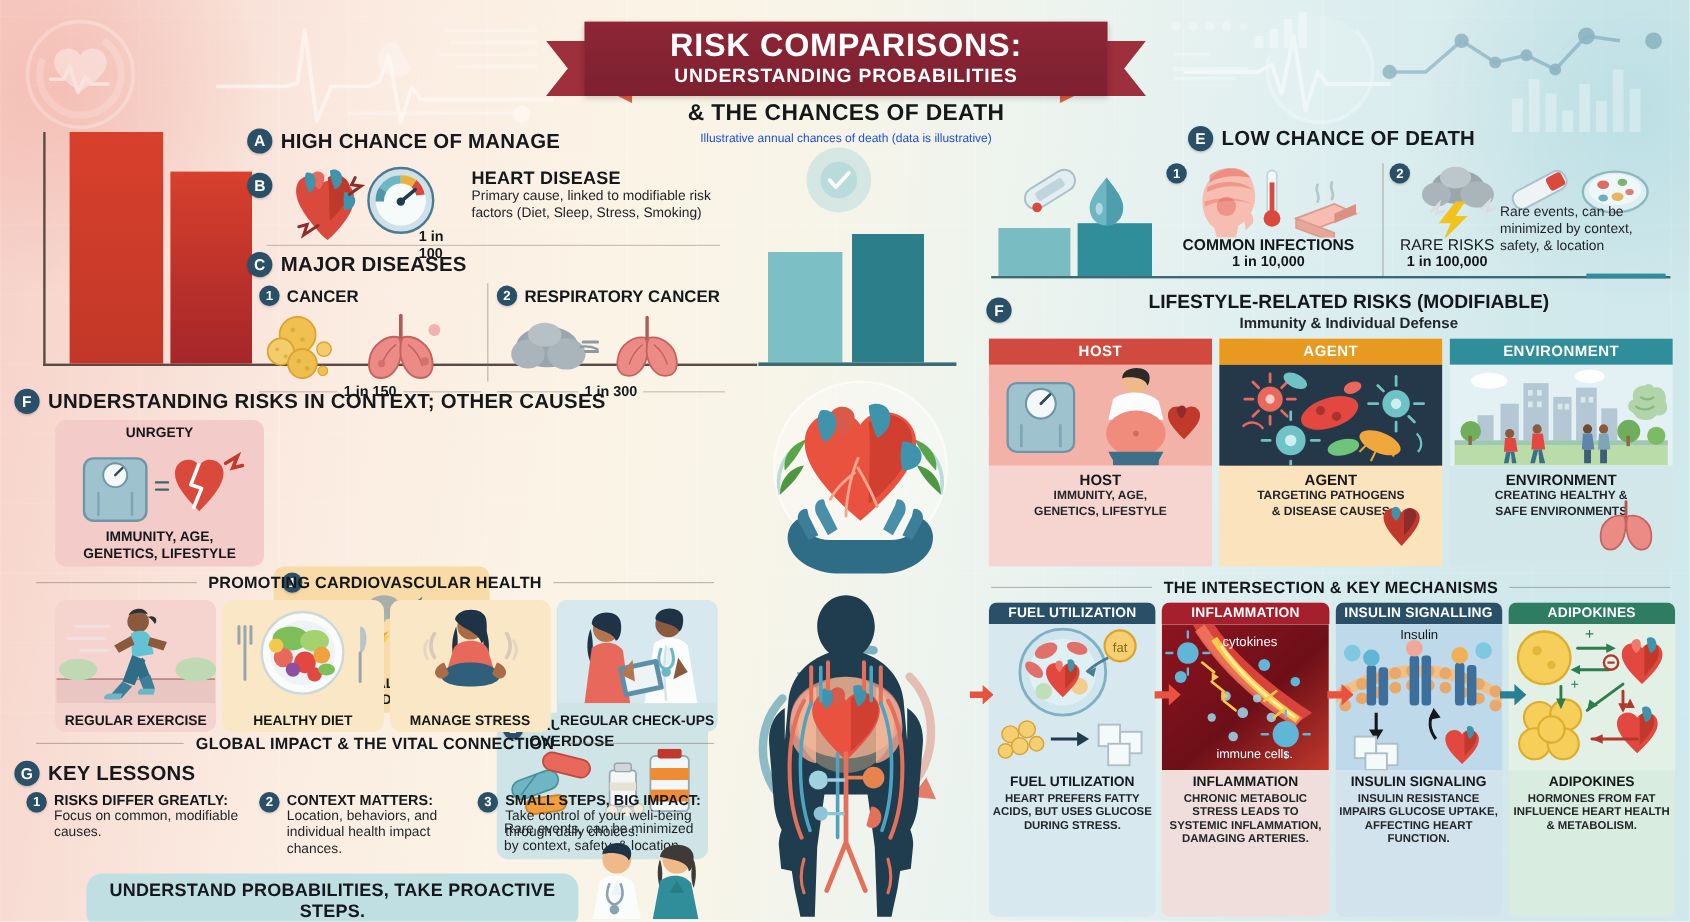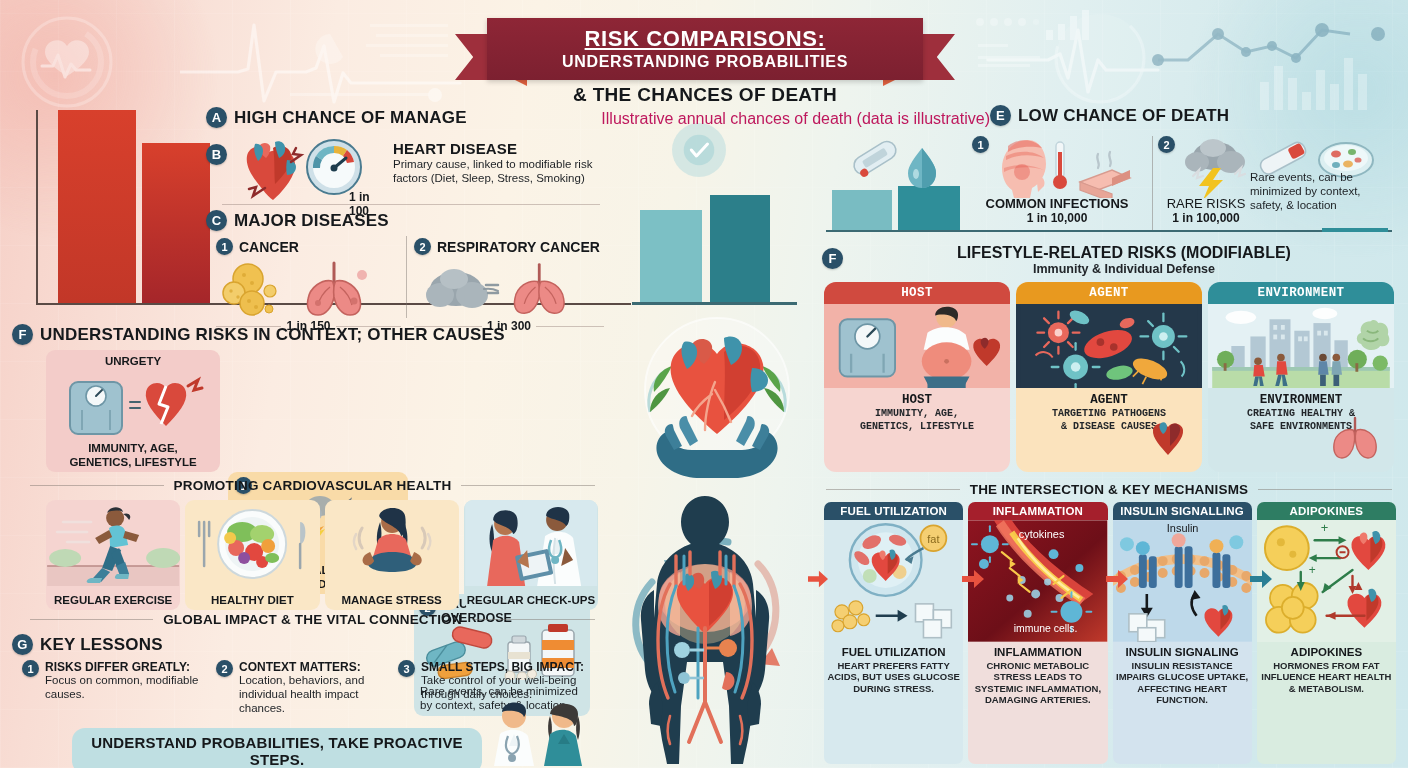--- a/index.html
+++ b/index.html
@@ -39,32 +39,32 @@
   }
   .ribbon-fold.l { left: 32px; clip-path: polygon(0 0, 100% 0, 100% 100%); }
   .ribbon-fold.r { right: 32px; clip-path: polygon(0 0, 100% 0, 0 100%); }
   .ribbon-main {
     position: absolute; left: 32px; right: 32px; top: 10px; height: 62px;
     background: linear-gradient(180deg, #8e2636 0%, #7c2030 100%);
     display: flex; flex-direction: column; align-items: center; justify-content: center;
     box-shadow: 0 2px 5px rgba(0,0,0,.18);
   }
   .ribbon-main .t1 {
-    color: #fff; font-size: 22px; font-weight: bold; letter-spacing: .6px; line-height: 1; text-decoration: underline;
+    color: #fff; font-size: 27px; font-weight: bold; letter-spacing: .6px; line-height: 1;
   }
   .ribbon-main .t2 {
     color: #fff; font-size: 16px; font-weight: bold; letter-spacing: .7px; margin-top: 3px;
   }
   .title-sub {
     position: absolute; left: 455px; top: 84px; width: 500px; text-align: center;
     font-size: 19px; font-weight: bold; color: #15181b; letter-spacing: .3px; z-index: 6;
   }
   .title-note {
-    position: absolute; left: 420px; top: 110px; width: 570px; text-align: right;
-    font-size: 16px; color: #be185d; z-index: 6;
+    position: absolute; left: 420px; top: 110px; width: 570px; text-align: center;
+    font-size: 10px; color: #1d4ed8; z-index: 6;
   }
 
   
   .badge {
     display: inline-flex; align-items: center; justify-content: center;
     width: 21px; height: 21px; border-radius: 50%;
     background: #2a5068; color: #fff; font-size: 13px; font-weight: bold;
     flex: 0 0 auto; box-shadow: 0 1px 2px rgba(0,0,0,.2);
   }
   .badge.sm { width: 17px; height: 17px; font-size: 11px; }
@@ -100,21 +100,21 @@
   .cbars .bar1 { left: 8px;  width: 62px; height: 92px; background: #7cc0c5; }
   .cbars .bar2 { left: 78px; width: 60px; height: 107px; background: #2c7f8a; }
   .cbars .axis-x { position: absolute; left: 0; right: 0; bottom: 0; height: 3px; background: #3c6a73; }
   .check-halo {
     position: absolute; left: 672px; top: 123px; width: 54px; height: 54px; border-radius: 50%;
     background: rgba(185,221,222,.55); display: flex; align-items: center; justify-content: center;
     color: #fff; font-size: 30px; z-index: 4;
   }
 
   
-  .tile { border-radius: 12px; overflow: hidden; position: relative; font-family: Liberation Mono, monospace; }
+  .tile { border-radius: 0; overflow: hidden; position: relative; }
   .tile-hdr {
     text-align: center; color: #fff; font-size: 12.5px; font-weight: bold;
     padding: 4px 0; letter-spacing: .4px;
   }
   .tile-art { height: 84px; position: relative; overflow: hidden; }
   .tile-ftr { padding: 5px 4px 7px; text-align: center; }
   .tile-ftr .h { font-size: 12.5px; font-weight: bold; color: #15181b; }
   .tile-ftr .d { font-size: 10px; font-weight: bold; color: #22262a; line-height: 1.18; margin-top: 1px; }
 
   .mini-card { border-radius: 9px; position: relative; overflow: hidden; }

